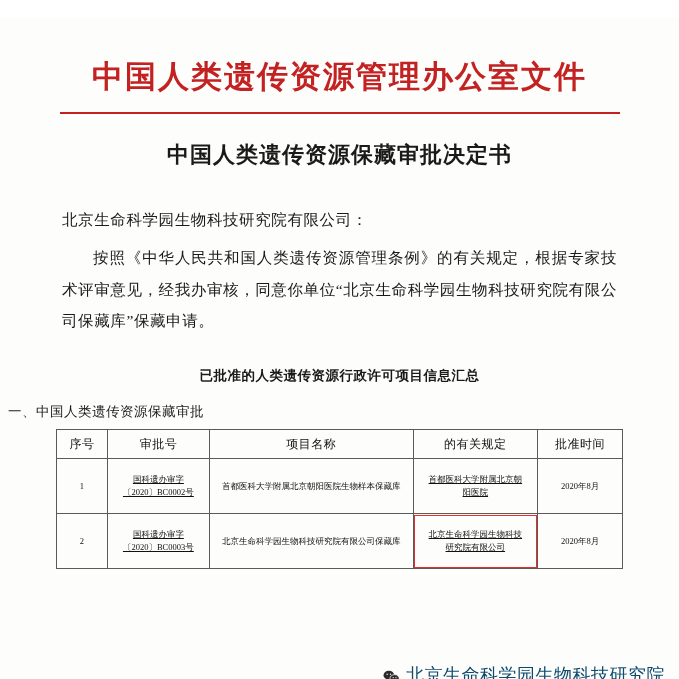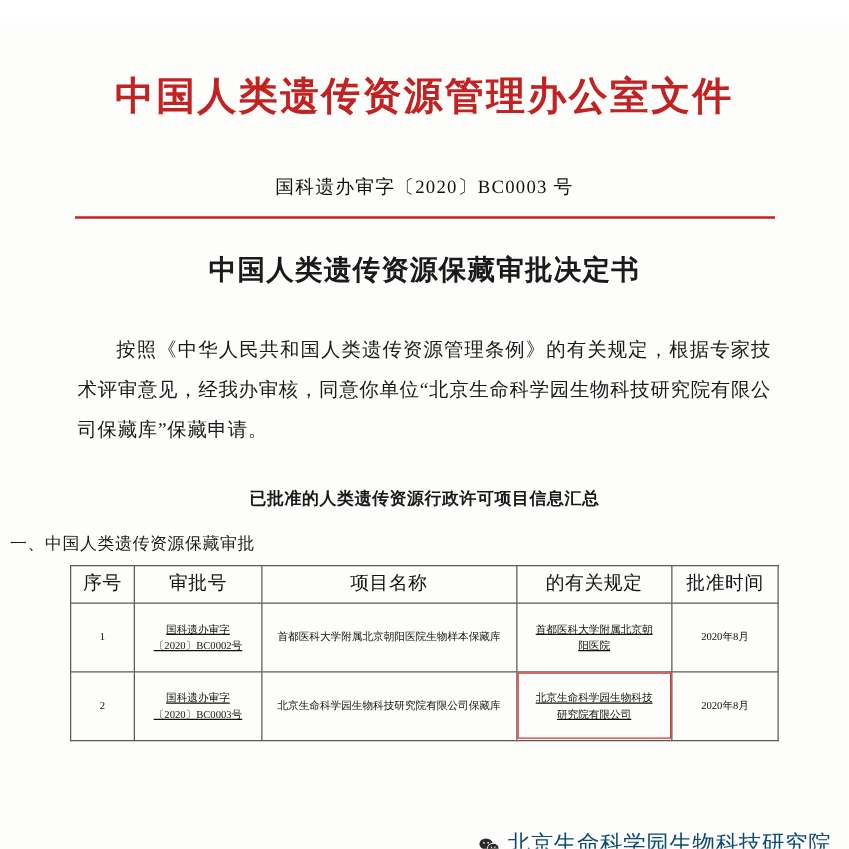--- a/index.html
+++ b/index.html
@@ -105,21 +105,21 @@
   table.approvals th,
   table.approvals td {
     border: 1px solid #5a5a5a;
     text-align: center;
     vertical-align: middle;
     padding: 3px 2px;
     line-height: 1.5;
   }
   table.approvals thead th {
     font-weight: normal;
-    font-size: 15px;
+    font-size: 12px;
     height: 22px;
     letter-spacing: 0.5px;
   }
   table.approvals tbody td {
     height: 48px;
   }
   .col-no       { width: 9%;  }
   .col-code     { width: 18%; }
   .col-project  { width: 36%; }
   .col-unit     { width: 22%; }
@@ -149,27 +149,27 @@
     display: inline-block;
   }
 </style>
 </head>
 <body>
 
 <div class="page">
 
   <div class="doc-title">中国人类遗传资源管理办公室文件</div>
 
-  <div class="doc-number">国科遗办审字〔2020〕BC0003 号</div>
 
   <div class="red-rule"></div>
 
   <div class="decision-title">中国人类遗传资源保藏审批决定书</div>
 
   <div class="body-wrap">
+    <p class="recipient">北京生命科学园生物科技研究院有限公司：</p>
     <p class="para">按照《中华人民共和国人类遗传资源管理条例》的有关规定，根据专家技术评审意见，经我办审核，同意你单位“北京生命科学园生物科技研究院有限公司保藏库”保藏申请。</p>
   </div>
 
   <div class="summary-title">已批准的人类遗传资源行政许可项目信息汇总</div>
 
   <div class="section-head">一、中国人类遗传资源保藏审批</div>
 
   <div class="tbl-wrap">
     <table class="approvals">
       <thead>

